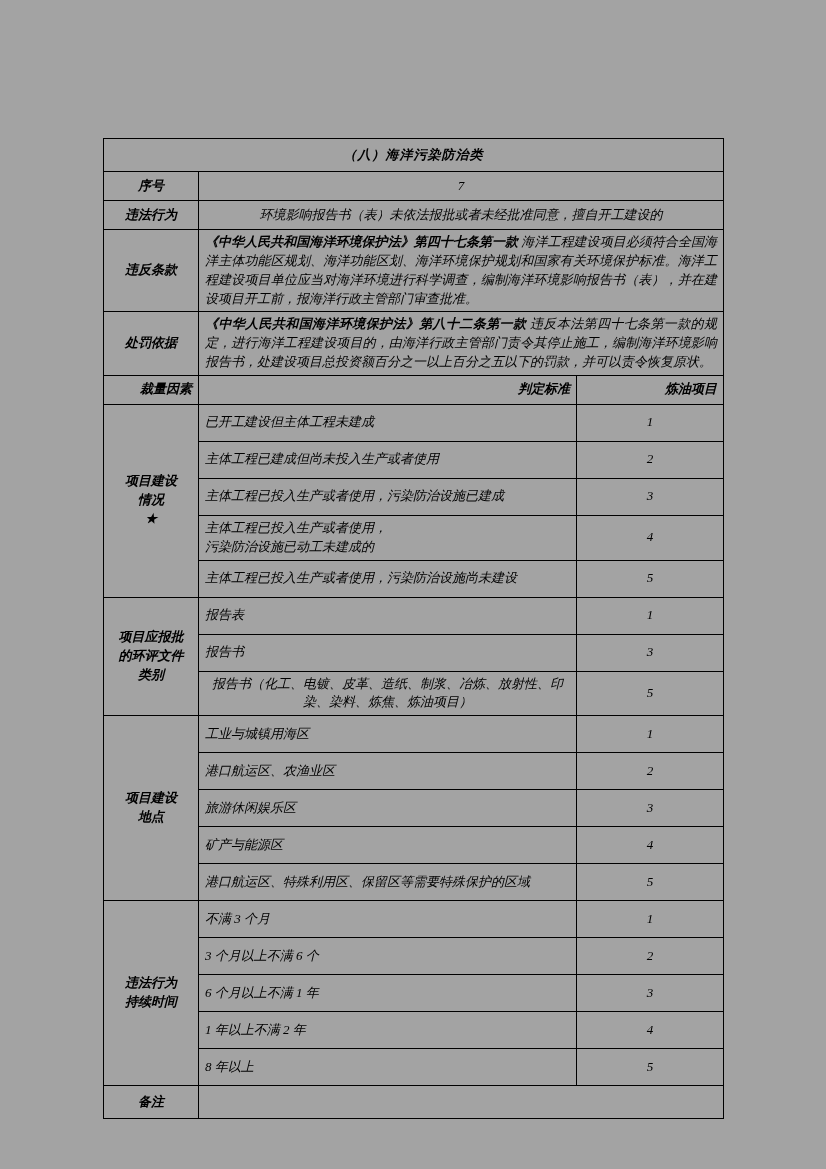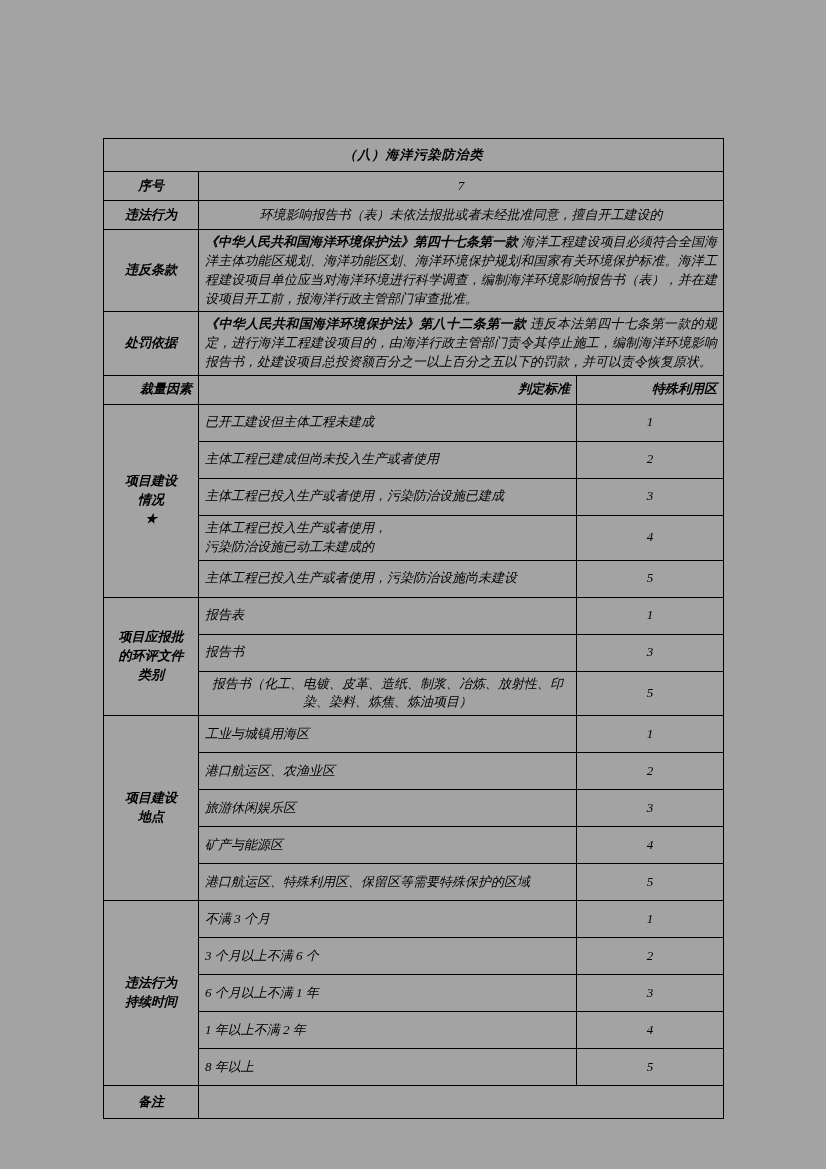--- a/index.html
+++ b/index.html
@@ -115,21 +115,21 @@
       </tr>
 
       <tr>
         <td class="label-cell">处罚依据</td>
         <td class="justify" colspan="2"><span class="bold-lead">《中华人民共和国海洋环境保护法》第八十二条第一款</span><span> 违反本法第四十七条第一款的规定，进行海洋工程建设项目的，由海洋行政主管部门责令其停止施工，编制海洋环境影响报告书，处建设项目总投资额百分之一以上百分之五以下的罚款，并可以责令恢复原状。</span></td>
       </tr>
 
       <tr>
         <td class="header-cell">裁量因素</td>
         <td class="header-cell">判定标准</td>
-        <td class="header-cell">特殊利用区</td>
+        <td class="header-cell">炼油项目</td>
       </tr>
 
       <tr>
         <td class="label-cell" rowspan="5">项目建设
 情况
 ★</td>
         <td class="criteria-cell">已开工建设但主体工程未建成</td>
         <td class="grade-cell">1</td>
       </tr>
       <tr>

